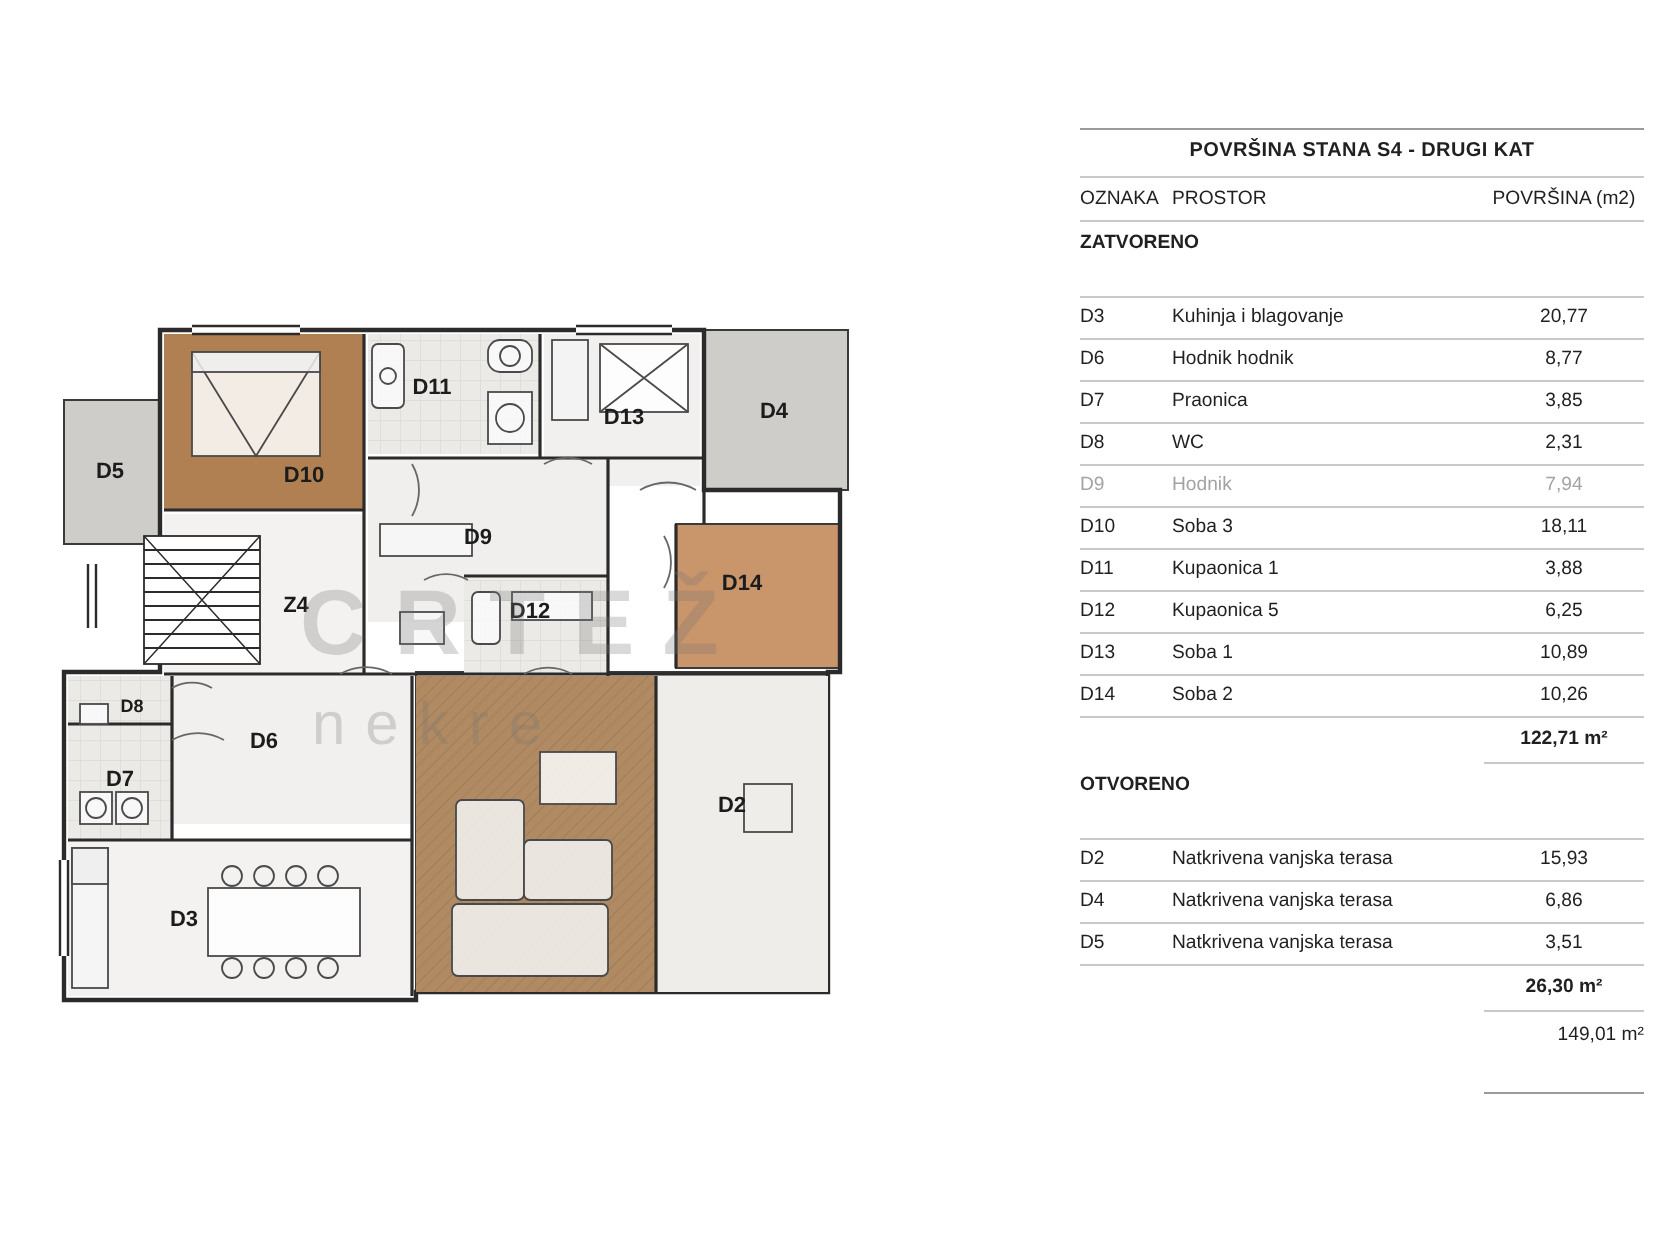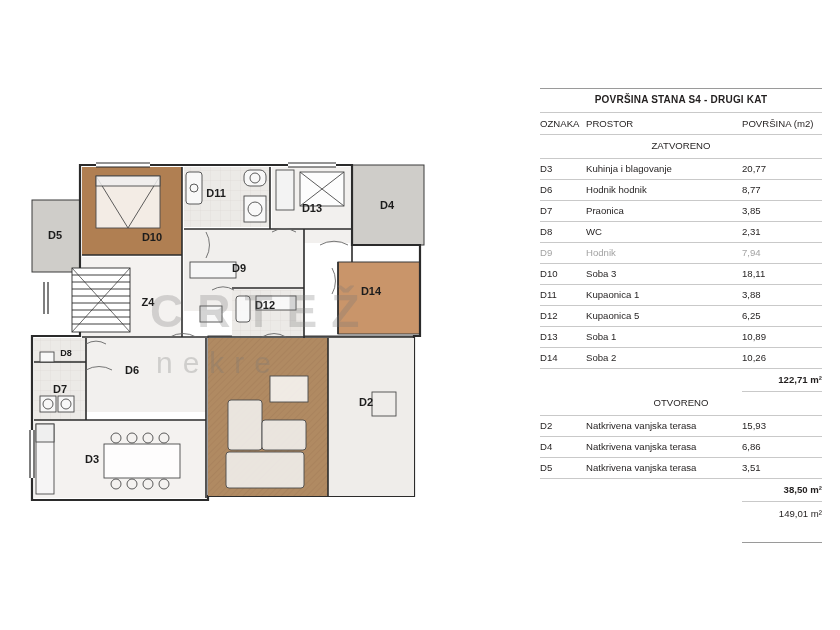--- a/index.html
+++ b/index.html
@@ -54,21 +54,21 @@
     color: rgba(120,120,120,0.28);
     line-height: 1;
     margin-top: 14px;
     margin-left: 6px;
   }
 
   
   .table-wrap {
     position: absolute;
     left: 540px;
-    top: 88px;
+    top: 64px;
     width: 282px;
   }
   table.area-table {
     border-collapse: collapse;
     width: 282px;
     font-size: 9.6px;
   }
   table.area-table td {
     padding: 4px 0 4px 0;
     vertical-align: middle;
@@ -79,51 +79,50 @@
     width: 46px;
     padding-left: 4px;
     white-space: nowrap;
   }
   td.c-name {
     width: 156px;
     padding-left: 2px;
   }
   td.c-area {
     width: 80px;
-    text-align: left;
+    text-align: center;
     padding-right: 4px;
     white-space: nowrap;
   }
   tr.title-row td {
     border-top: 1px solid #9a9a9a;
     border-bottom: 1px solid #c9c9c9;
     text-align: center;
     font-weight: bold;
     font-size: 10px;
     padding: 5px 0 5px 0;
     letter-spacing: 0.2px;
   }
   tr.head-row td {
     font-size: 9.6px;
     padding-top: 5px;
     padding-bottom: 5px;
   }
   tr.section-row td {
-    font-weight: normal;
+    font-weight: bold;
     font-size: 9.6px;
     padding-top: 5px;
-    padding-bottom: 6px;
-    text-align: center;
+    padding-bottom: 20px;
   }
   tr.dim td {
     color: #a3a3a3;
   }
   tr.sum-row td {
     font-weight: bold;
-    text-align: right;
+    text-align: center;
     padding-top: 5px;
     padding-bottom: 5px;
   }
   tr.total-row td {
     font-weight: normal;
     text-align: right;
     padding-top: 6px;
     padding-bottom: 22px;
     border-bottom: 1px solid #9a9a9a;
   }
@@ -408,21 +407,21 @@
         </tr>
         <tr>
           <td class="c-code">D5</td>
           <td class="c-name">Natkrivena vanjska terasa</td>
           <td class="c-area">3,51</td>
         </tr>
 
         <tr class="sum-row">
           <td class="nb"></td>
           <td class="nb"></td>
-          <td class="c-area">38,50 m²</td>
+          <td class="c-area">26,30 m²</td>
         </tr>
 
         <tr class="total-row">
           <td class="nb"></td>
           <td class="nb"></td>
           <td class="c-area">149,01 m²</td>
         </tr>
       </tbody>
     </table>
   </div>

